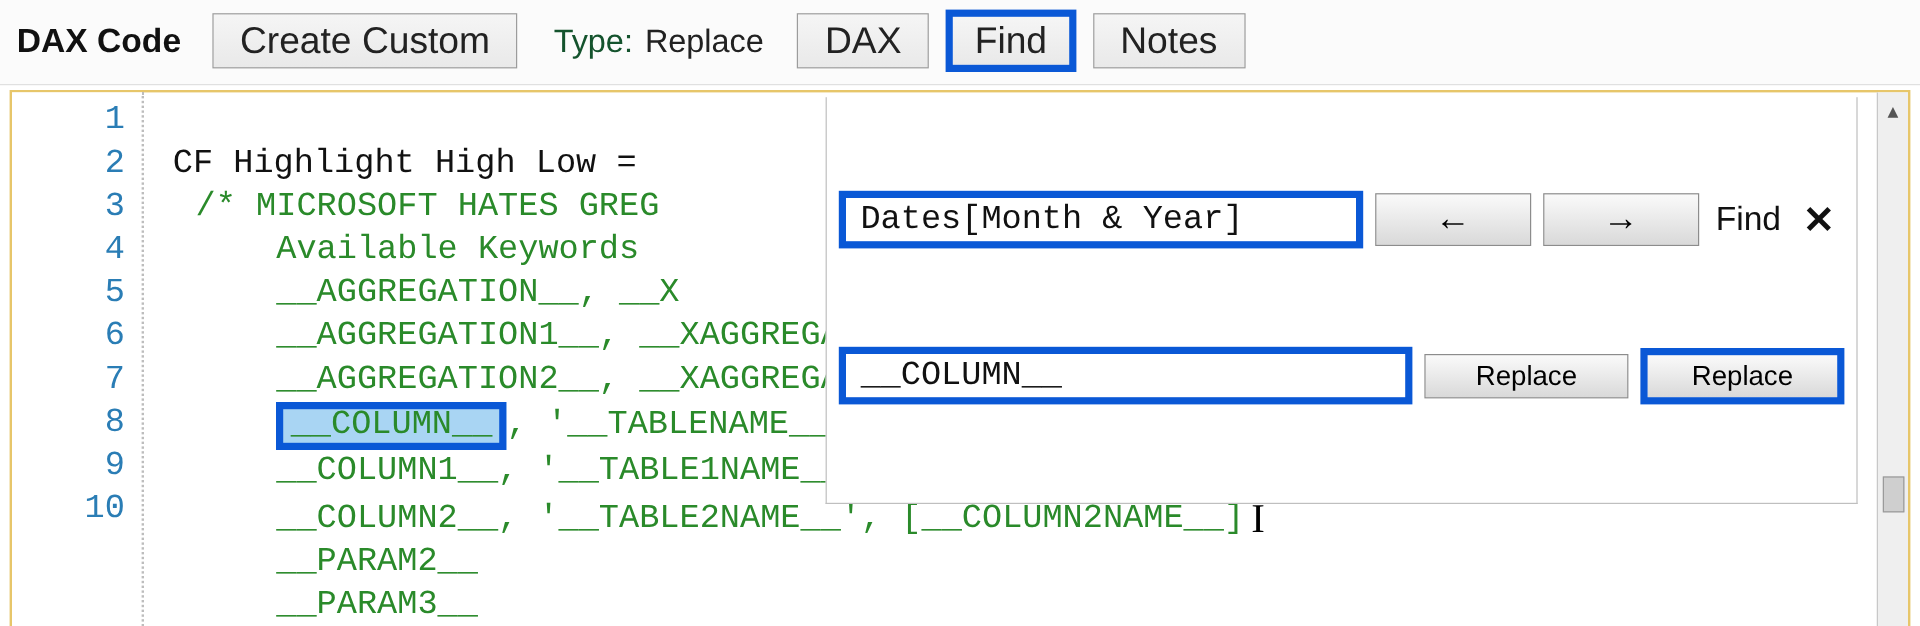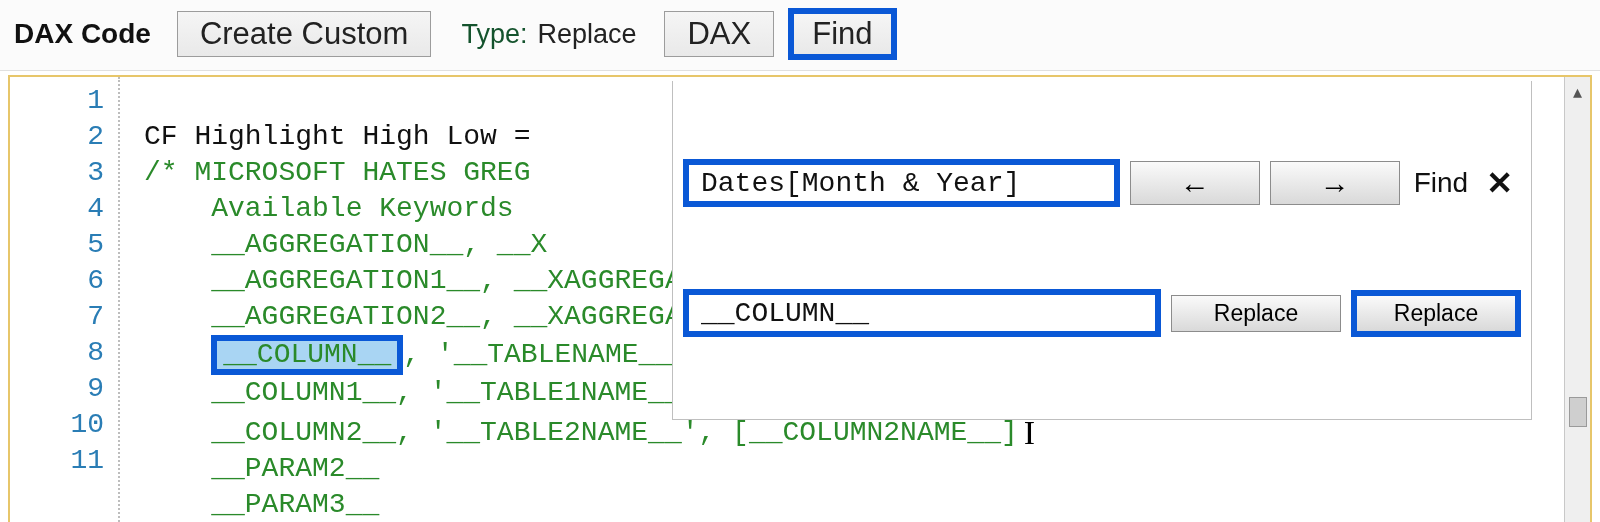--- a/index.html
+++ b/index.html
@@ -30,29 +30,29 @@
   .gutter {
     width: 110px; background: #fff; border-right: 2px dotted #bdbdbd;
     font-family: "Consolas","Courier New",monospace; font-size: 28px;
     color: #2a7db5; text-align: right; padding: 6px 14px 6px 0; line-height: 36px;
   }
   .code {
     flex: 1; font-family: "Consolas","Courier New",monospace; font-size: 28px;
     color: #111; padding: 6px 20px 6px 24px; line-height: 36px; white-space: pre;
     position: relative;
   }
-  .comment { color: #2a8a2a; }
+  .comment { color: #2a8a2a; margin-left: 19px; }
   .match-sel {
     background: #a9d5f3; border: 6px solid #0a58d6; padding: 0 6px; display: inline-block;
     line-height: 28px;
   }
   .caret { display: inline-block; font-family: Georgia, serif; font-size: 34px; color:#000; margin-left: 6px; transform: translateY(4px); }
   
   .findbar {
-    position: absolute; top: 4px; right: 32px; width: 860px;
+    position: absolute; top: 4px; right: 16px; width: 860px;
     background: #fff; border: 1px solid #bfbfbf; border-top: none;
     padding: 6px 10px 10px 10px;
     font-family: "Segoe UI", Tahoma, sans-serif;
   }
   .findrow { display: flex; align-items: center; gap: 10px; margin-bottom: 10px; }
   .findrow:last-child { margin-bottom: 0; }
   .findinput {
     flex: 1; font-family: "Consolas","Courier New",monospace; font-size: 28px;
     padding: 2px 12px; border: 6px solid #0a58d6; height: 48px; color: #111;
   }
@@ -78,36 +78,36 @@
 
 <div class="app">
 
   <div class="toolbar">
     <span class="title">DAX Code</span>
     <button class="btn">Create Custom</button>
     <span class="type-label">Type:</span>
     <span class="type-value">Replace</span>
     <button class="btn">DAX</button>
     <button class="btn hl">Find</button>
+    <button class="btn">Notes</button>
   </div>
 
   <div class="editor-wrap">
 
     <div class="gutter">
       <div>1</div>
       <div>2</div>
       <div>3</div>
       <div>4</div>
       <div>5</div>
       <div>6</div>
       <div>7</div>
       <div>8</div>
       <div>9</div>
       <div>10</div>
-      <div>11</div>
     </div>
 
     <div class="code">
 <span>CF Highlight High Low =</span>
 <span class="comment">/* MICROSOFT HATES GREG</span>
 <span class="comment">    Available Keywords</span>
 <span class="comment">    __AGGREGATION__, __X</span>
 <span class="comment">    __AGGREGATION1__, __XAGGREGATION1__</span>
 <span class="comment">    __AGGREGATION2__, __XAGGREGATION2__</span>
 <span class="comment"><span>    </span><span class="match-sel">__COLUMN__</span><span>, '__TABLENAME__', [__COLUMNNAME__]</span></span>

